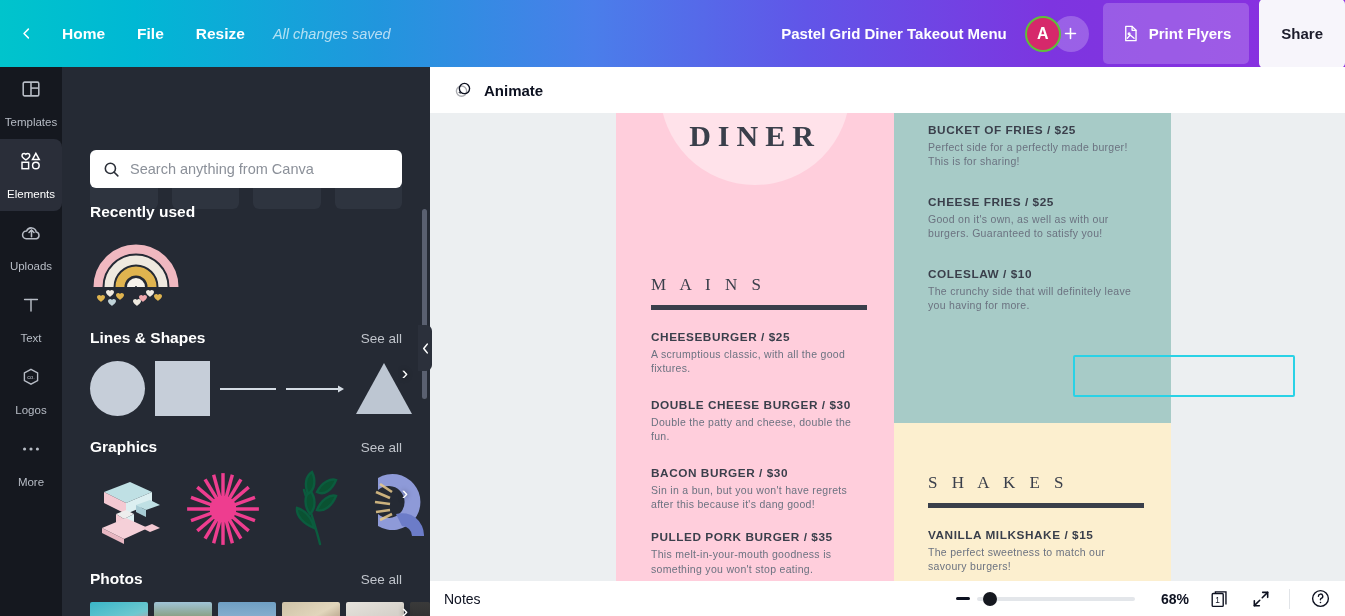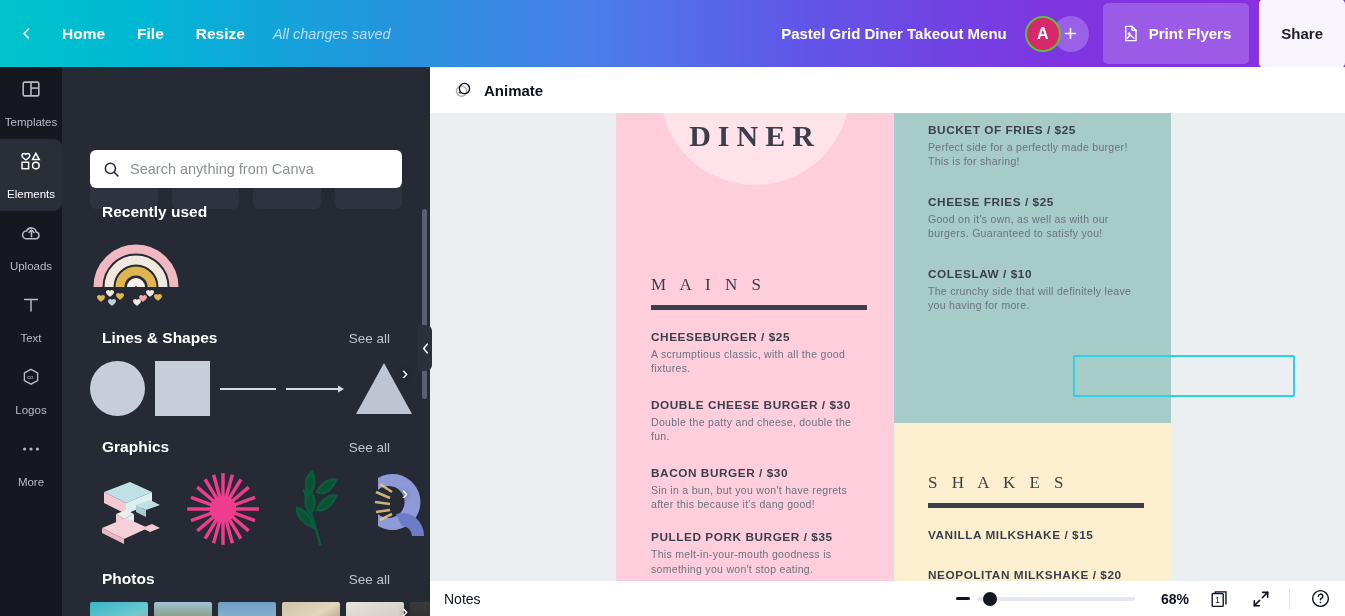--- a/index.html
+++ b/index.html
@@ -99,21 +99,21 @@
     color: #2b2f38; font-family: "Liberation Sans", sans-serif; margin-left: 9px;
     background: transparent;
   }
   .search-input::placeholder { color: #8b9099; }
   .panel-scroll {
     position: absolute; top: 136px; left: 0; width: 368px; height: 480px;
     overflow: hidden;
   }
   .sec-head {
     display: flex; align-items: baseline; justify-content: space-between;
-    padding: 0 40px; margin-bottom: 14px;
+    padding: 0 28px; margin-bottom: 14px;
   }
   .sec-title { color: #fff; font-size: 15.5px; font-weight: bold; }
   .see-all { color: #C0C4CB; font-size: 13.5px; cursor: pointer; }
   .sec { margin-bottom: 22px; position: relative; }
   .row-items { display: flex; gap: 10px; padding-left: 28px; align-items: center; }
   .next-arrow {
     position: absolute; right: 22px; top: 50%; transform: translateY(-50%);
     color: #fff; font-size: 19px; cursor: pointer; z-index: 3;
     text-shadow: 0 0 5px rgba(0,0,0,.6);
   }
@@ -567,20 +567,21 @@
       </div>
 
       <div class="col-right-bot">
         <div class="shakes-block">
           <div class="sec-label">S H A K E S</div>
           <div class="sec-rule"></div>
         </div>
         <div class="shakes-items">
           <div class="item">
             <div class="item-title">VANILLA MILKSHAKE / $15</div>
+            <div class="item-desc">The perfect sweetness to match our savoury burgers!</div>
           </div>
           <div class="item" style="margin-top:26px;">
             <div class="item-title">NEOPOLITAN MILKSHAKE / $20</div>
 
           </div>
         </div>
       </div>
 
     </div>
     <div class="selected-box"></div>

